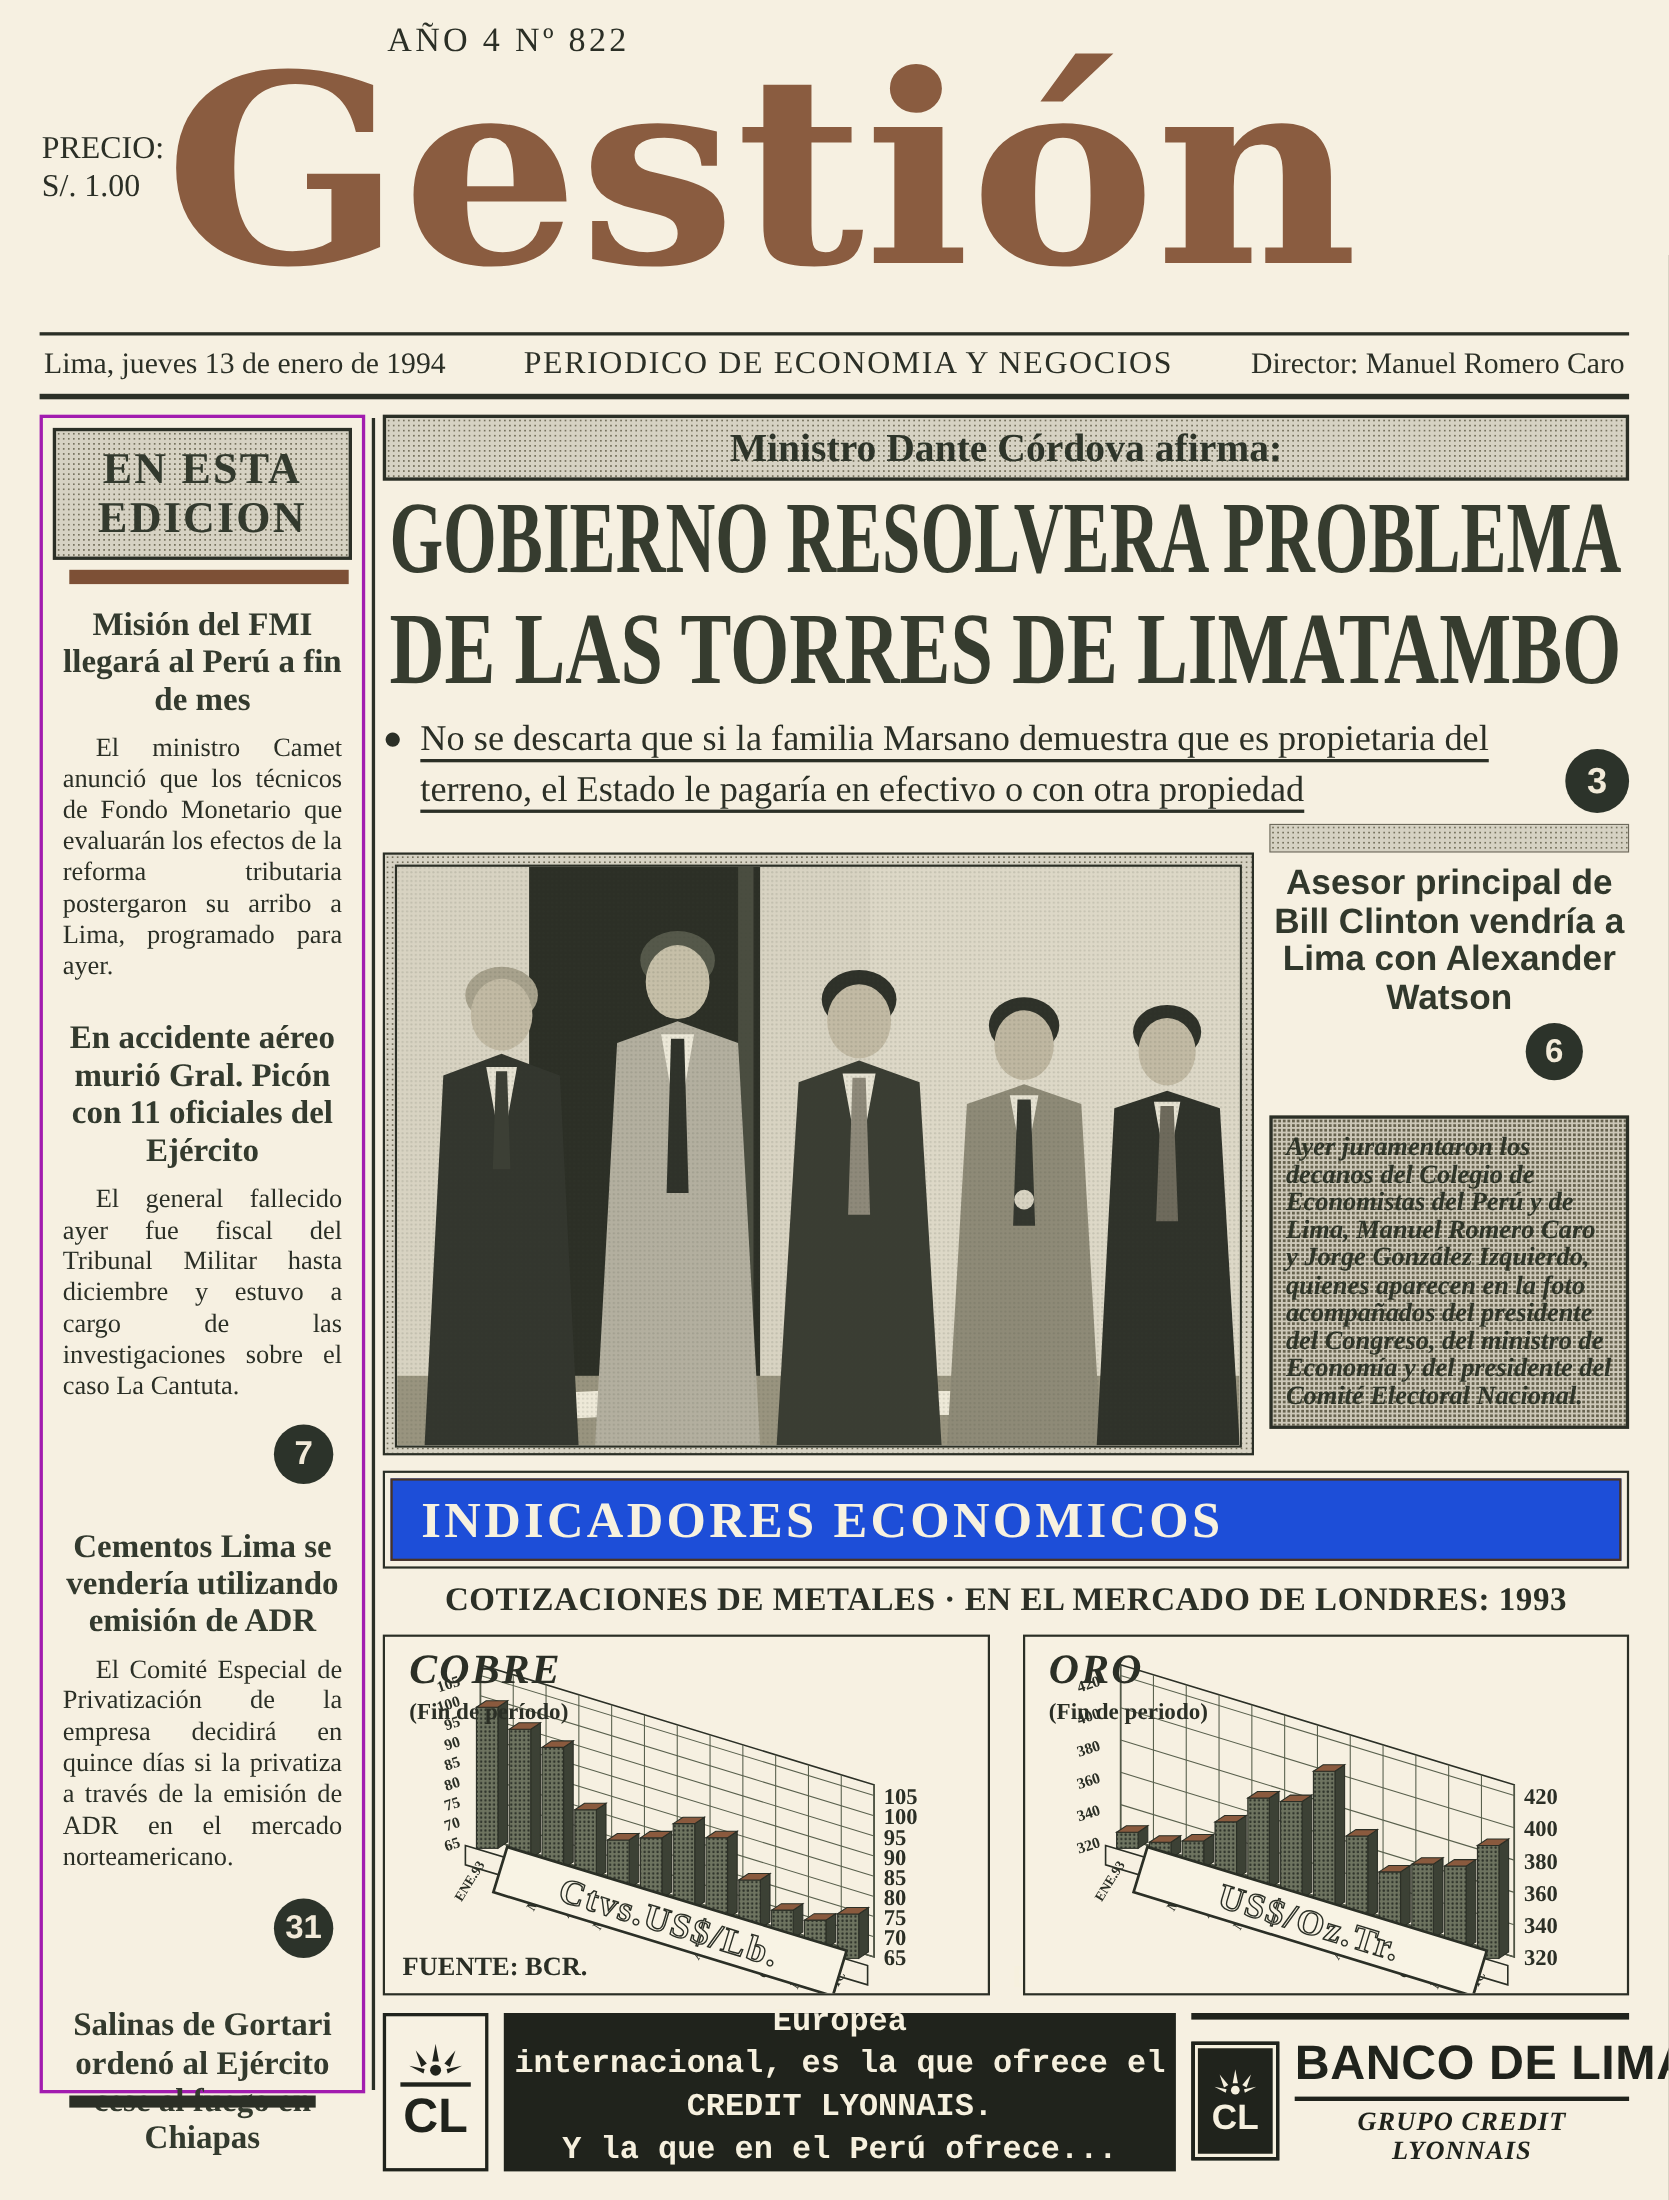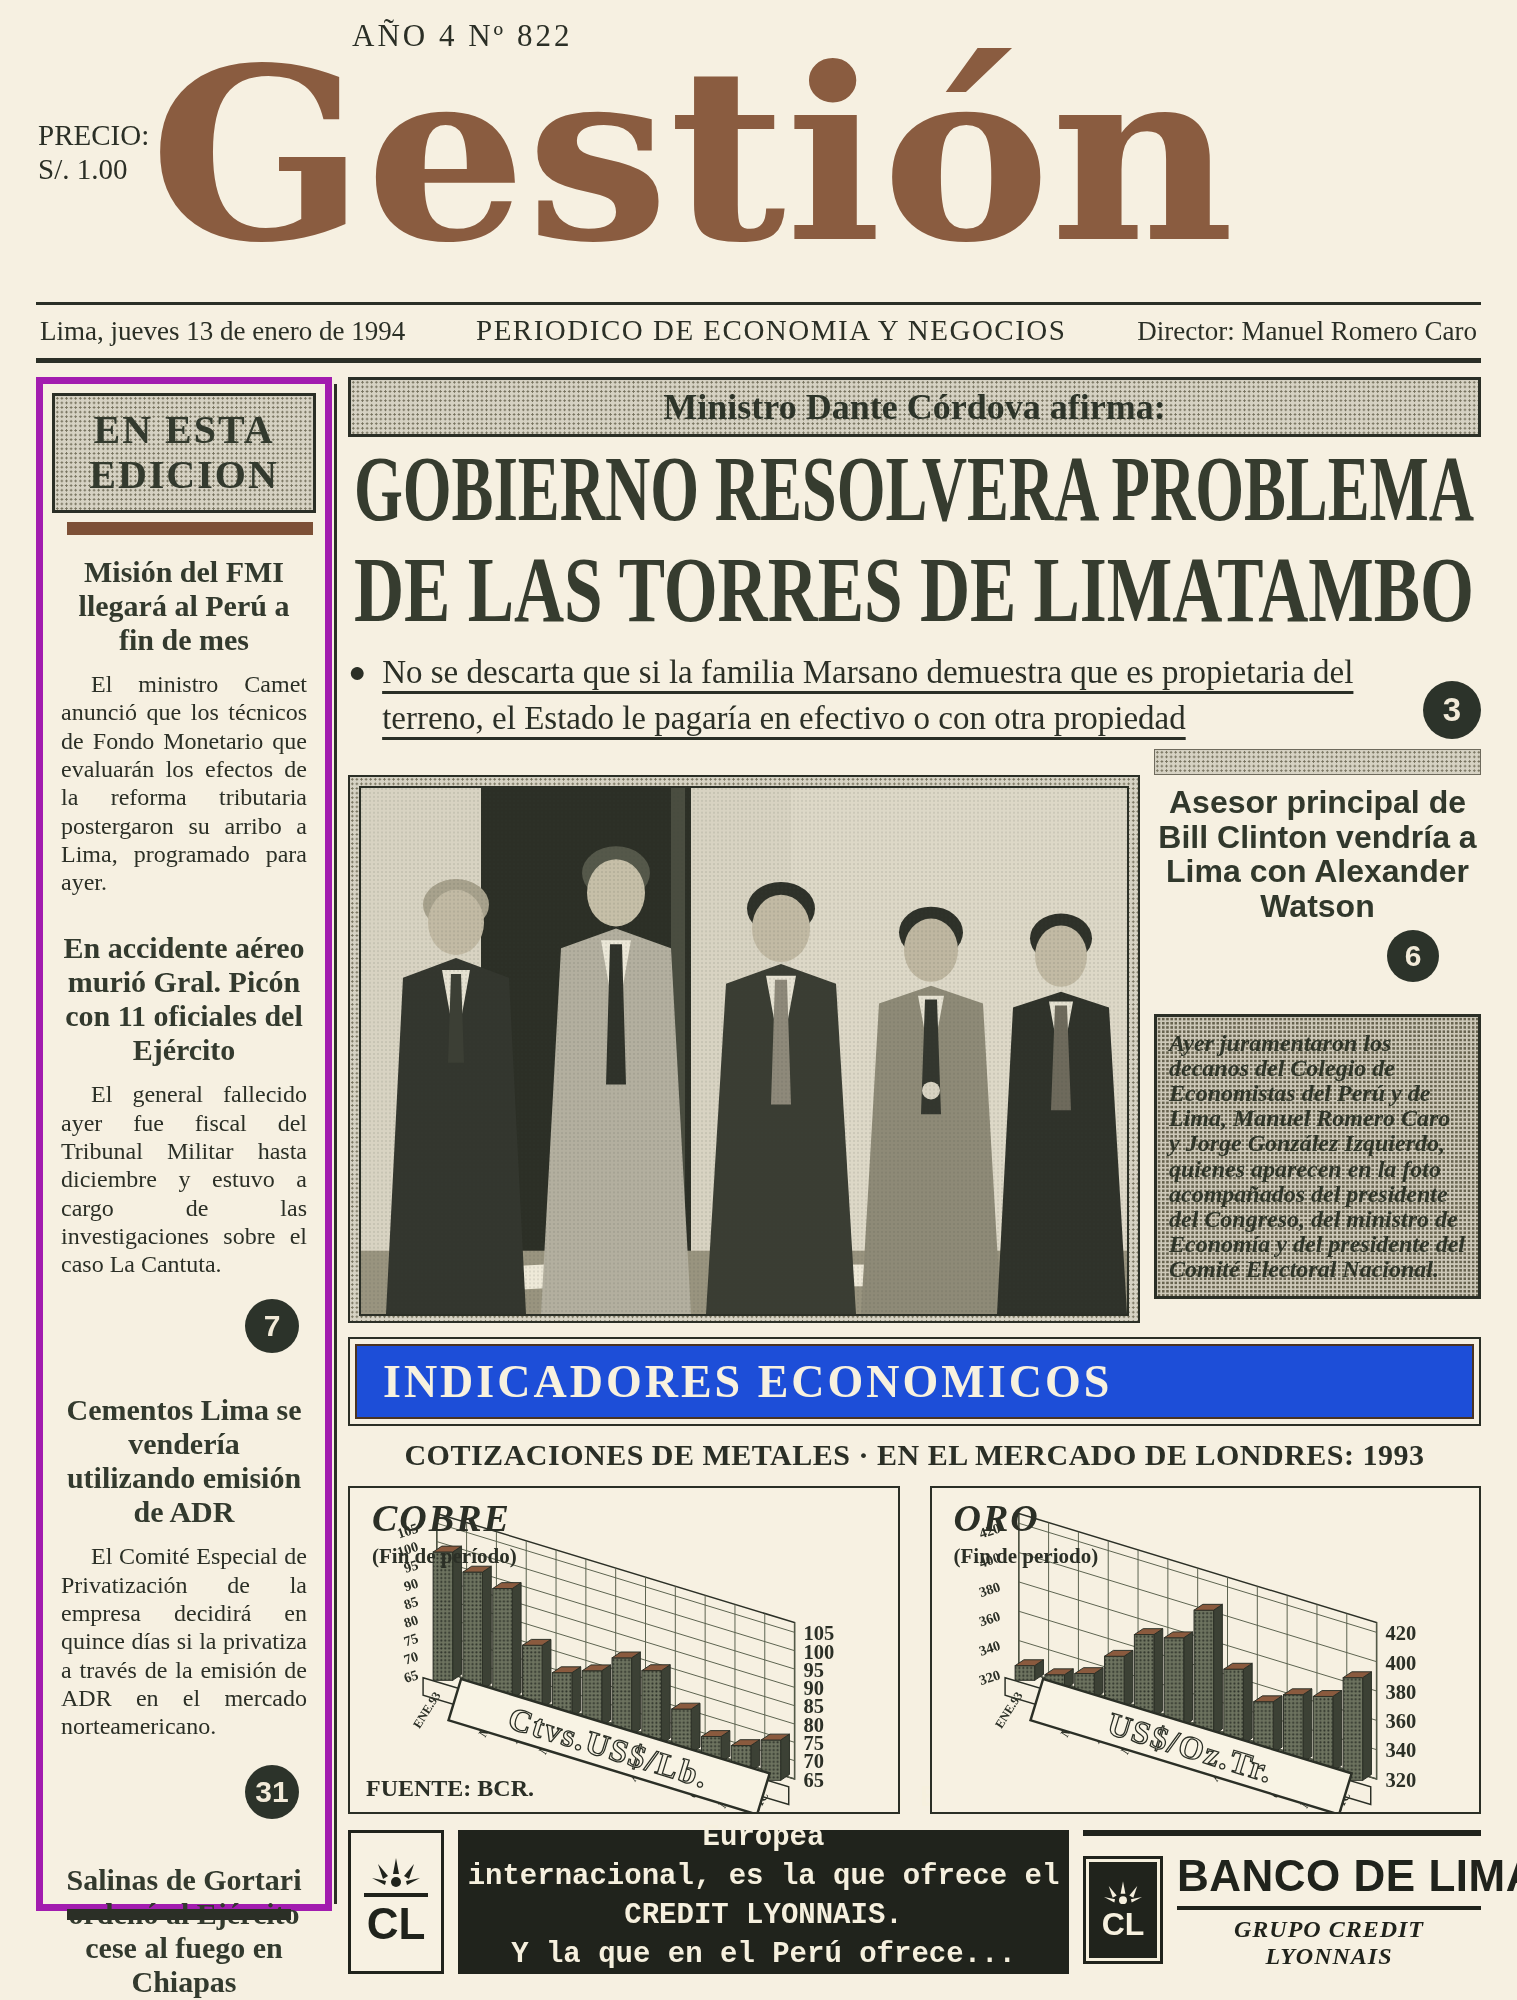--- a/index.html
+++ b/index.html
@@ -18,21 +18,21 @@
   .rule-top{margin:0 36px;border-top:3px solid #2b2f26;}
   .dateline{display:flex;justify-content:space-between;align-items:baseline;margin:0 36px;padding:9px 4px 11px;}
   .dl-date{font-size:27px;}
   .dl-tag{font-size:29px;letter-spacing:1.5px;}
   .dl-dir{font-size:27px;}
   .rule-bottom{margin:0 36px;border-top:5px solid #2b2f26;}
 
   
   .content{display:flex;gap:16px;padding:14px 36px 0;}
   .sidebar{width:296px;flex:none;position:relative;}
-  .sb-box{border:7px solid #a21caf;height:1520px;position:relative;}
+  .sb-box{border:3px solid #a21caf;height:1520px;position:relative;}
   .sb-box:after{content:"";position:absolute;right:-12px;top:0;bottom:0;border-right:3px solid #2b2f26;}
   .sb-head{margin:9px;border:3px solid #2b2f26;padding:12px 4px;text-align:center;font-weight:bold;
            font-size:40px;line-height:1.12;letter-spacing:2px;color:#333a2e;}
   .sb-brownbar{height:13px;background:#7d5036;margin:3px 12px 0 24px;}
   .sb-story{padding:0 18px;text-align:center;}
   .s1{margin-top:20px;}.s2{margin-top:34px;}.s3{margin-top:40px;}.s4{margin-top:44px;}
   .sb-h{font-weight:bold;font-size:30px;line-height:1.14;color:#333a2e;}
   .sb-b{margin-top:13px;text-align:justify;font-size:24px;line-height:1.18;text-indent:30px;}
   .badge{width:54px;height:54px;border-radius:50%;background:#2c332a;color:#f2ead8;display:flex;
          align-items:center;justify-content:center;font-family:"Liberation Sans",sans-serif;

